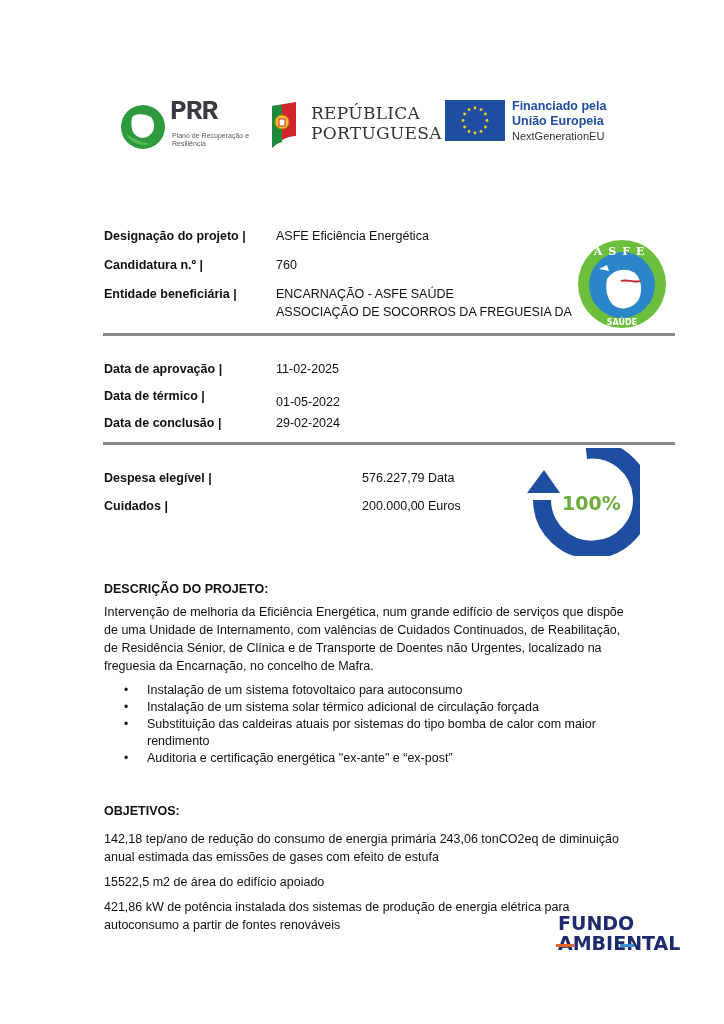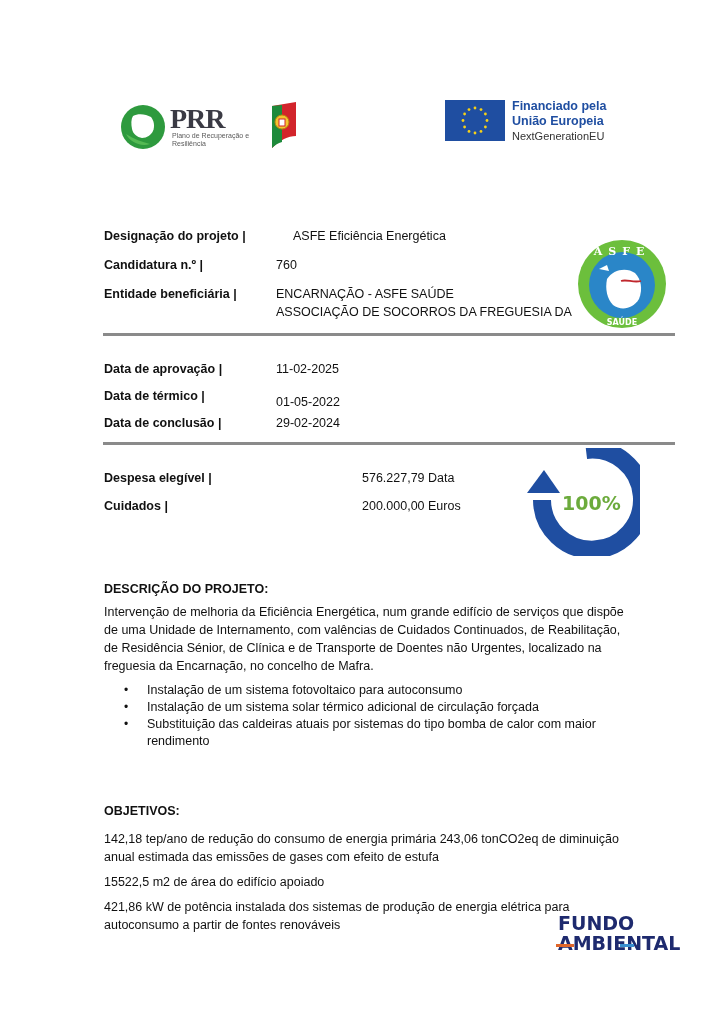--- a/index.html
+++ b/index.html
@@ -4,21 +4,21 @@
 <style>
   * { box-sizing: border-box; margin: 0; padding: 0; }
   html, body { width: 724px; height: 1024px; background: #ffffff; overflow: hidden; }
   body { font-family: "Liberation Sans", "DejaVu Sans", sans-serif; color: #111; position: relative; }
 
   .abs { position: absolute; }
 
   
   .logos { position: absolute; top: 96px; left: 118px; width: 500px; height: 60px; }
   .prr-circle { position: absolute; left: 2px; top: 8px; width: 46px; height: 46px; }
-  .prr-word { position: absolute; left: 52px; top: 7px; font-family: Liberation Serif, serif; font-weight: bold; font-size: 28px; color: #3a3a44; letter-spacing: -1px; }
+  .prr-word { position: absolute; left: 52px; top: 0; font-family: Liberation Mono, monospace; font-weight: bold; font-size: 28px; color: #3a3a44; letter-spacing: -1px; }
   .prr-sub { position: absolute; left: 54px; top: 36px; font-size: 7px; line-height: 8px; color: #5a5a5a; width: 90px; }
   .rp-flag { position: absolute; left: 150px; top: 6px; width: 32px; height: 46px; }
   .rp-text { position: absolute; left: 193px; top: 7px; font-family: "DejaVu Serif", serif; font-size: 17px; line-height: 20px; color: #333; letter-spacing: 0.3px; }
   .eu-flag { position: absolute; left: 327px; top: 4px; width: 60px; height: 41px; background: #1f4ea1; }
   .eu-text { position: absolute; left: 394px; top: 3px; }
   .eu-line1, .eu-line2 { font-weight: bold; font-size: 12.5px; line-height: 15px; color: #1f4ea1; }
   .eu-line3 { font-size: 11px; line-height: 14px; color: #333; }
 
   
   .label { position: absolute; left: 104px; font-weight: bold; font-size: 12.5px; color: #111; }
@@ -53,20 +53,24 @@
   </svg>
   <div class="prr-word">PRR</div>
   <div class="prr-sub">Plano de Recuperação e Resiliência</div>
 
   <svg class="rp-flag" viewBox="0 0 32 46">
     <path d="M4 4 L28 0 L28 34 C20 34 12 38 4 46 Z" fill="#d2242b"></path>
     <path d="M4 4 L14 3 L14 40 C10 41 7 43 4 46 Z" fill="#1e8a3b"></path>
     <circle cx="14" cy="20" r="7" fill="#f4c430" stroke="#b8860b" stroke-width="1"></circle>
     <rect x="11" y="17" width="6" height="7" fill="#ffffff" stroke="#d2242b" stroke-width="1"></rect>
   </svg>
+  <div class="rp-text">
+    <div>REPÚBLICA</div>
+    <div>PORTUGUESA</div>
+  </div>
 
   <svg class="eu-flag" viewBox="0 0 60 41">
     <rect width="60" height="41" fill="#1f4ea1"></rect>
     <g fill="#f7d117">
       <circle cx="30" cy="8" r="1.4"></circle>
         <circle cx="36" cy="9.6" r="1.4"></circle>
         <circle cx="40.4" cy="14" r="1.4"></circle>
       <circle cx="42" cy="20.5" r="1.4"></circle>
         <circle cx="40.4" cy="27" r="1.4"></circle>
         <circle cx="36" cy="31.4" r="1.4"></circle>
@@ -79,21 +83,21 @@
     </g>
   </svg>
   <div class="eu-text">
     <div class="eu-line1">Financiado pela</div>
     <div class="eu-line2">União Europeia</div>
     <div class="eu-line3">NextGenerationEU</div>
   </div>
 </div>
 
 <div class="label" style="top:229px;">Designação do projeto |</div>
-<div class="value" style="top:227px;margin-left:17px;">ASFE Eficiência Energética</div>
+<div class="value" style="top:227px;">ASFE Eficiência Energética</div>
 
 <div class="label" style="top:258px;">Candidatura n.º |</div>
 <div class="value" style="top:256px;">760</div>
 
 <div class="label" style="top:287px;">Entidade beneficiária |</div>
 <div class="value" style="top:285px;">
   <div>ENCARNAÇÃO - ASFE SAÚDE</div>
   <div>ASSOCIAÇÃO DE SOCORROS DA FREGUESIA DA</div>
 </div>
 
@@ -134,20 +138,21 @@
   <div class="abs" style="left:38px;top:44px;font-weight:bold;font-size:19px;color:#6cab3c;font-family:'DejaVu Sans',sans-serif;">100%</div>
 </div>
 
 <div class="section-title" style="top:582px;">DESCRIÇÃO DO PROJETO:</div>
 <div class="para" style="top:603px; width:530px;">Intervenção de melhoria da Eficiência Energética, num grande edifício de serviços que dispõe de uma Unidade de Internamento, com valências de Cuidados Continuados, de Reabilitação, de Residência Sénior, de Clínica e de Transporte de Doentes não Urgentes, localizado na freguesia da Encarnação, no concelho de Mafra.</div>
 
 <ul class="bullets">
   <li>Instalação de um sistema fotovoltaico para autoconsumo</li>
   <li>Instalação de um sistema solar térmico adicional de circulação forçada</li>
   <li>Substituição das caldeiras atuais por sistemas do tipo bomba de calor com maior rendimento</li>
+  <li>Auditoria e certificação energética "ex-ante" e “ex-post”</li>
 </ul>
 
 <div class="section-title" style="top:804px;">OBJETIVOS:</div>
 <div class="para" style="top:830px; width:530px;">142,18 tep/ano de redução do consumo de energia primária 243,06 tonCO2eq de diminuição anual estimada das emissões de gases com efeito de estufa</div>
 <div class="para" style="top:873px;">15522,5 m2 de área do edifício apoiado</div>
 <div class="para" style="top:898px; width:470px;">421,86 kW de potência instalada dos sistemas de produção de energia elétrica para autoconsumo a partir de fontes renováveis</div>
 
 <div class="fundo">
   <div class="fundo-l1">FUNDO</div>
   <div class="fundo-l2">

